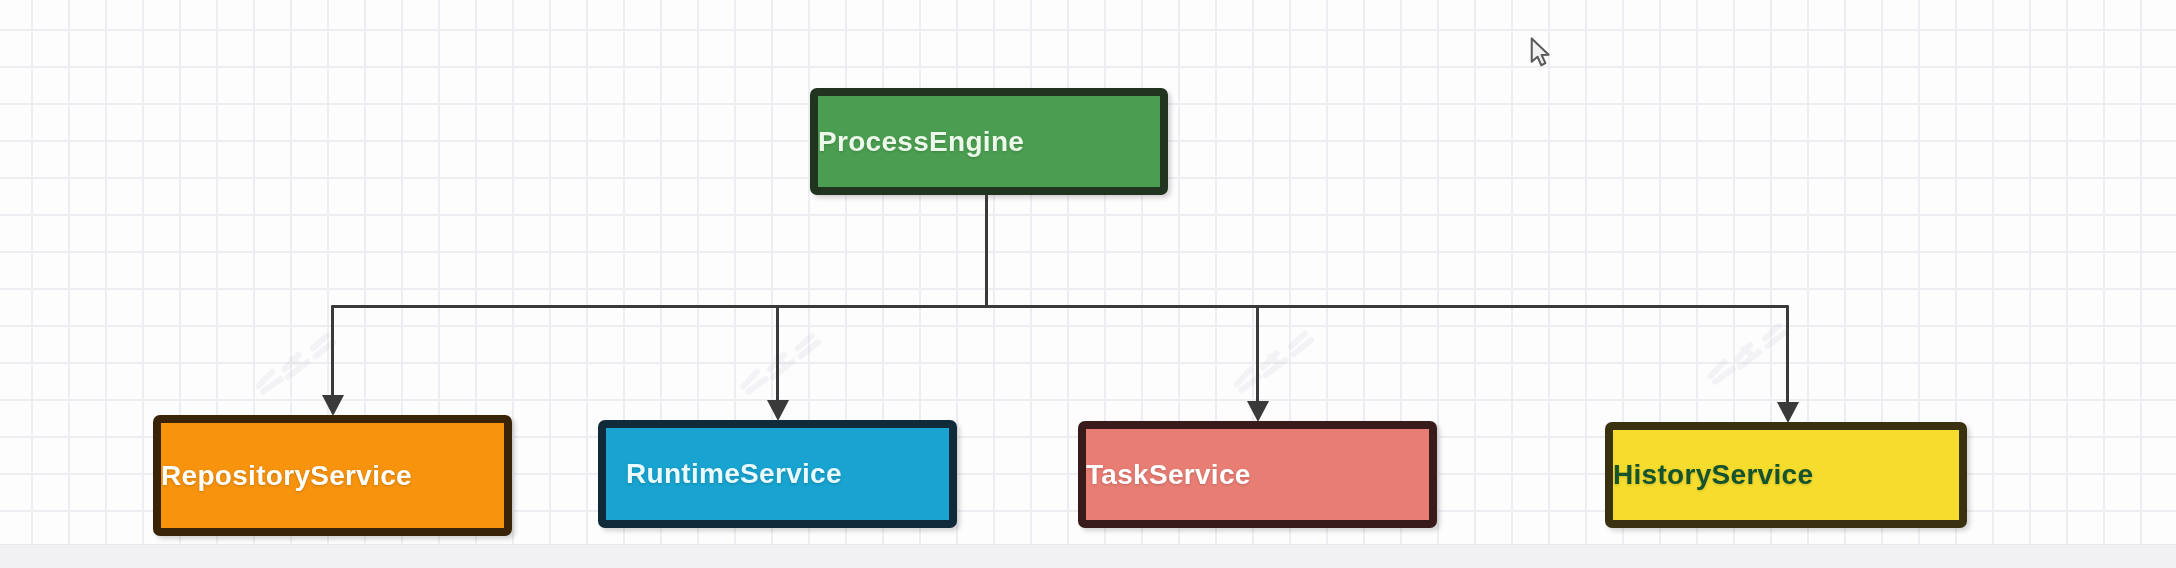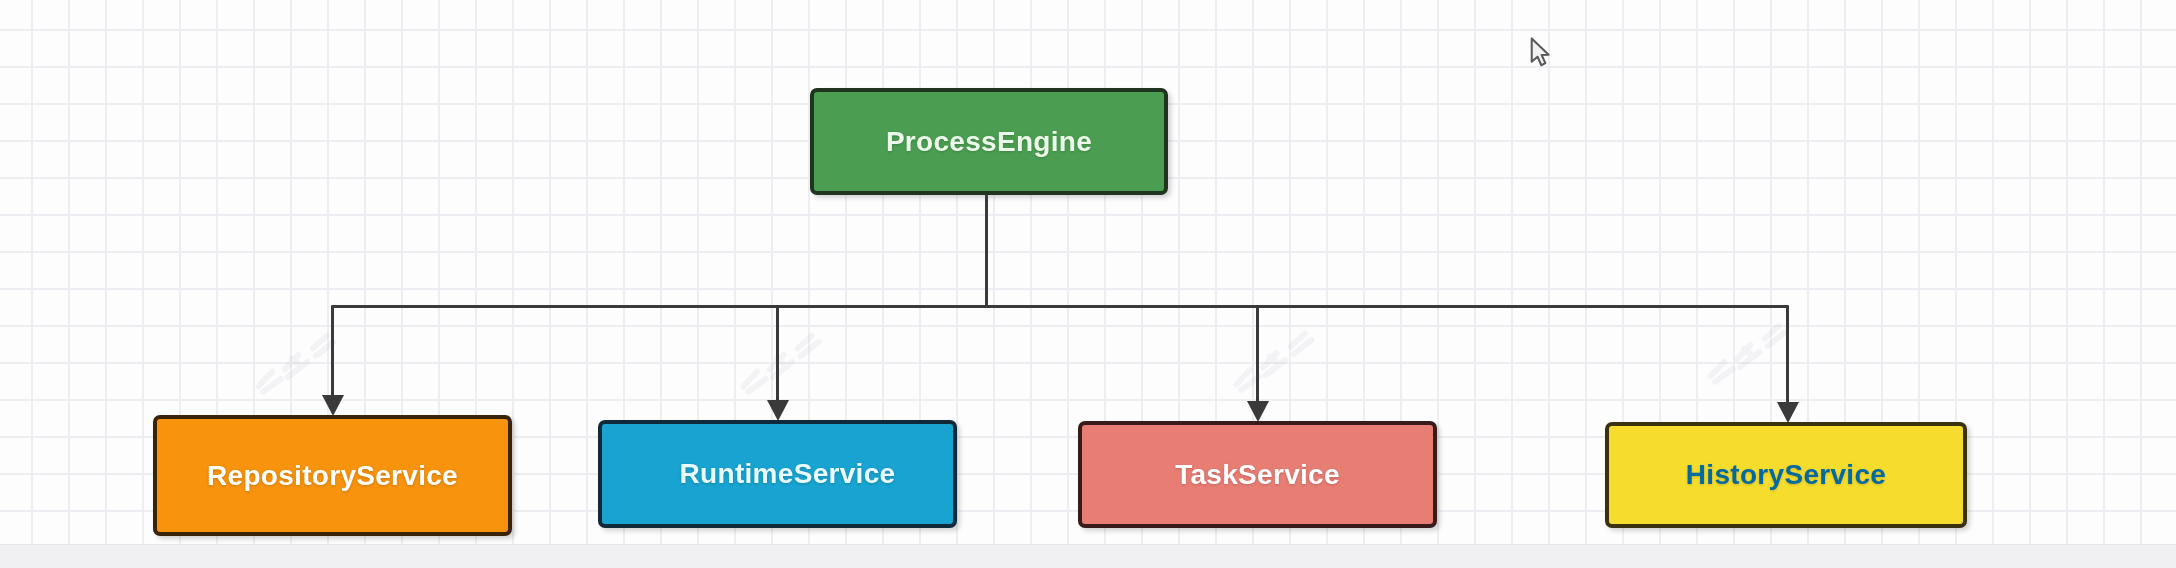--- a/index.html
+++ b/index.html
@@ -22,23 +22,23 @@
   }
   
   #bottom-bar{
     position:absolute;left:0;right:0;bottom:0;height:23px;
     background:var(--bar-color,#f0f0f3);
     border-top:1px solid #e7e7eb;
   }
   
   .node{
     position:absolute;
-    border:4px solid #0c4a6e;
+    border:8px solid #0c4a6e;
     border-radius:7px;
-    display:flex;align-items:center;justify-content:center;
+    display:flex;align-items:center;justify-content:flex-start;
     box-shadow:3px 3px 4px rgba(70,70,70,0.22);
     box-sizing:border-box;
   }
   .node-label{
     font-size:28px;font-weight:700;letter-spacing:.3px;
     text-shadow:0 1px 3px rgba(0,0,0,0.18);
     white-space:nowrap;
   }
   #node-process-engine{left:810px;top:88px;width:358px;height:107px;}
   #node-repository-service{left:153px;top:415px;width:359px;height:121px;}
@@ -135,21 +135,21 @@
   </div>
 
   <div class="node" id="node-runtime-service" style="background-color: rgb(24, 163, 208); border-color: rgb(16, 42, 58); color: rgb(234, 251, 255); padding-left: 20px;">
     <span class="node-label">RuntimeService</span>
   </div>
 
   <div class="node" id="node-task-service" style="background-color: rgb(232, 125, 116); border-color: rgb(58, 27, 27); color: rgb(255, 255, 255);">
     <span class="node-label">TaskService</span>
   </div>
 
-  <div class="node" id="node-history-service" style="background-color: rgb(246, 221, 45); border-color: rgb(57, 49, 16); color: #0369a1;">
+  <div class="node" id="node-history-service" style="background-color: rgb(246, 221, 45); border-color: rgb(57, 49, 16); color: #14532d;">
     <span class="node-label">HistoryService</span>
   </div>
 
   <div id="cursor">
     <svg width="24" height="32" viewBox="0 0 16 22">
       <path d="M3 1 L3 17 L7 13.6 L9.6 19.4 L12.4 18 L9.8 12.4 L14.6 12.2 Z" fill="#f2f2f2" stroke="#5a5a5a" stroke-width="1.4" stroke-linejoin="round"></path>
     </svg>
   </div>
 
   <div id="bottom-bar"></div>

